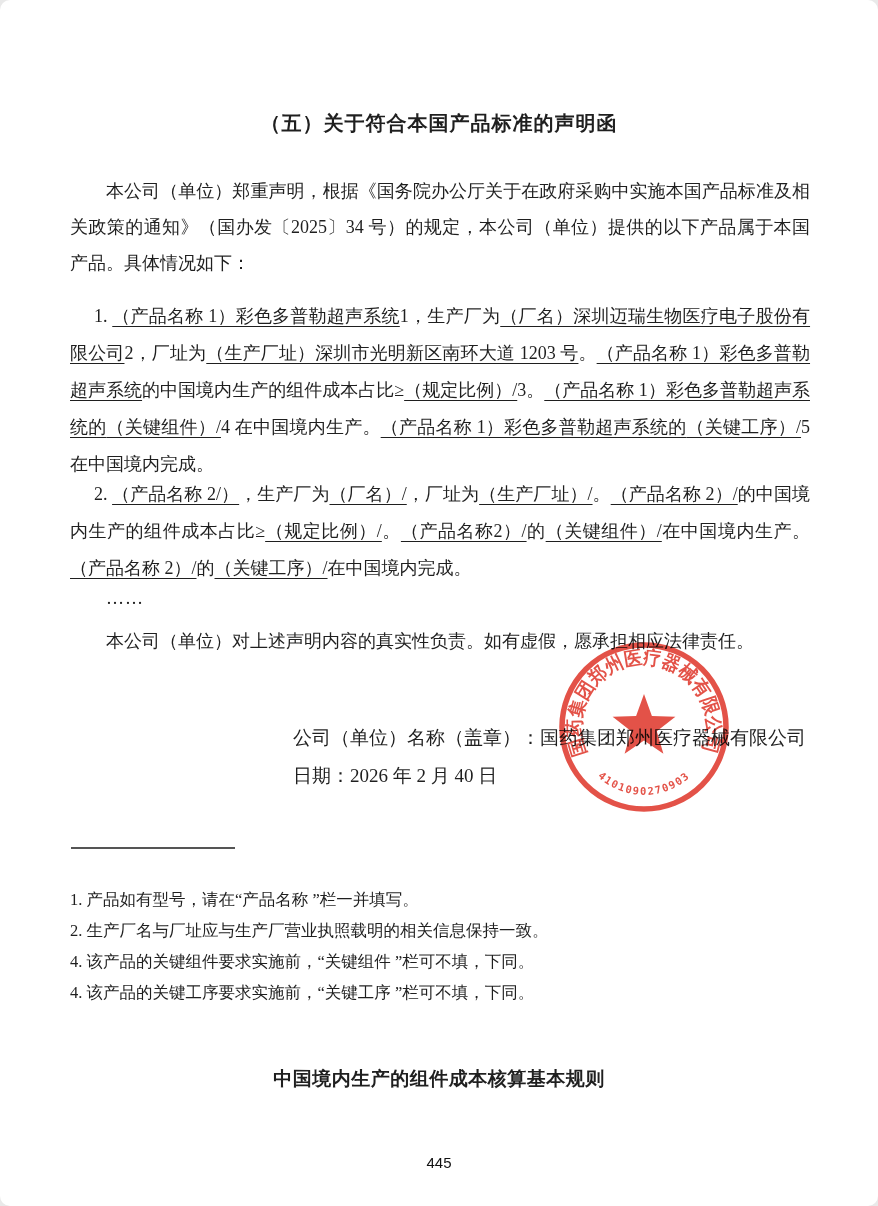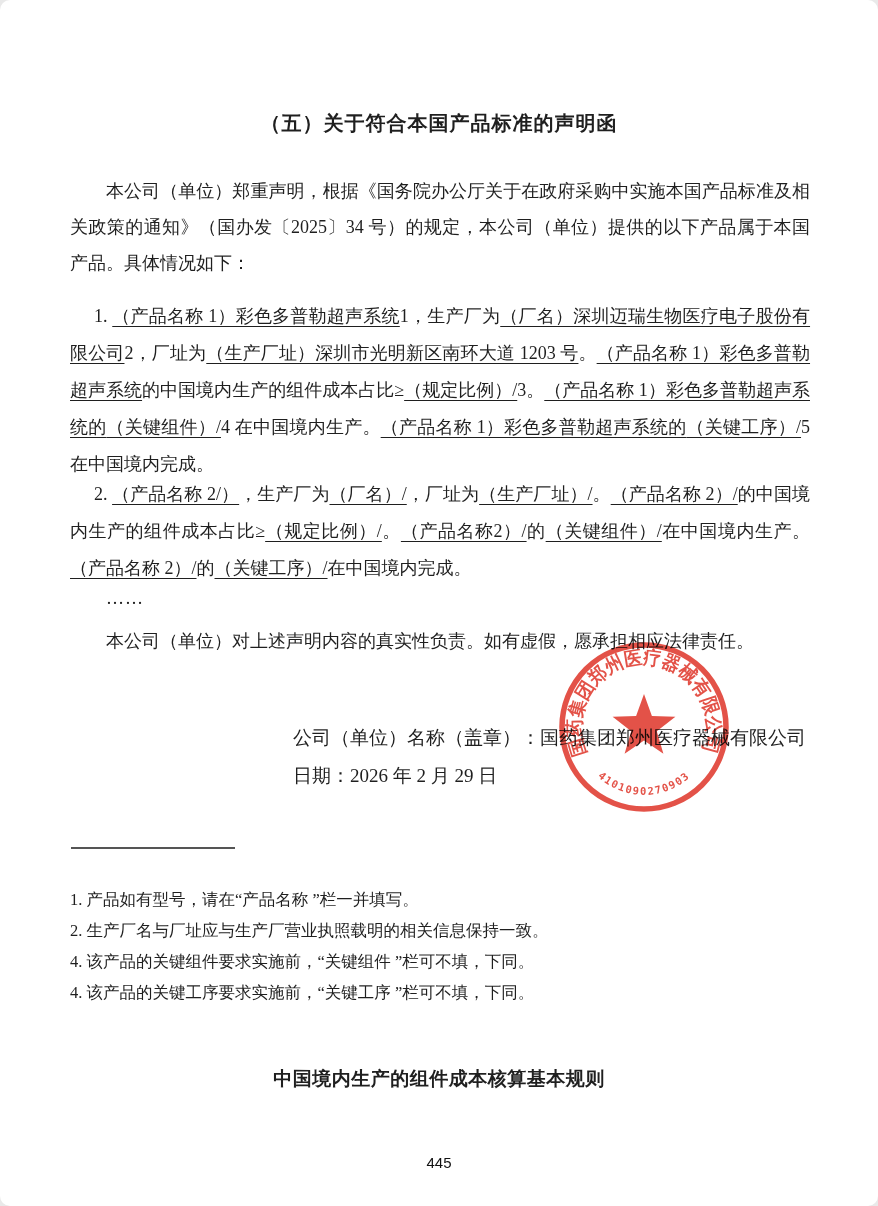--- a/index.html
+++ b/index.html
@@ -75,21 +75,21 @@
   <p class="abs body-block item item1"><span>1. </span><span class="u">（产品名称 1）彩色多普勒超声系统</span><span>1，生产厂为</span><span class="u">（厂名）深圳迈瑞生物医疗电子股份有限公司</span><span>2，厂址为</span><span class="u">（生产厂址）深圳市光明新区南环大道 1203 号</span><span>。</span><span class="u">（产品名称 1）彩色多普勒超声系统</span><span>的中国境内生产的组件成本占比≥</span><span class="u">（规定比例）/</span><span>3。</span><span class="u">（产品名称 1）彩色多普勒超声系统的</span><span class="u">（关键组件）/</span><span>4 在中国境内生产。</span><span class="u">（产品名称 1）彩色多普勒超声系统的</span><span class="u">（关键工序）/</span><span>5 在中国境内完成。</span></p>
 
   <p class="abs body-block item item2"><span>2. </span><span class="u">（产品名称 2/）</span><span>，生产厂为</span><span class="u">（厂名）/</span><span>，厂址为</span><span class="u">（生产厂址）/</span><span>。</span><span class="u">（产品名称 2）/</span><span>的中国境内生产的组件成本占比≥</span><span class="u">（规定比例）/</span><span>。</span><span class="u">（产品名称2）/</span><span>的</span><span class="u">（关键组件）/</span><span>在中国境内生产。</span><span class="u">（产品名称 2）/</span><span>的</span><span class="u">（关键工序）/</span><span>在中国境内完成。</span></p>
 
   <p class="abs body-block ellipsis-line">……</p>
 
   <p class="abs body-block closing">本公司（单位）对上述声明内容的真实性负责。如有虚假，愿承担相应法律责任。</p>
 
   <div class="abs signature">
     <div><span>公司（单位）名称（盖章）：</span><span>国药集团郑州医疗器械有限公司</span></div>
-    <div>日期：2026 年 2 月 29 日</div>
+    <div>日期：2026 年 2 月 40 日</div>
   </div>
 
   <svg class="stamp" viewBox="0 0 190 190" aria-hidden="true">
     <defs>
       <path id="arcTop" d="M 37.9 121.6 A 63 63 0 1 1 152.1 121.6" fill="none"></path>
       <path id="arcBottom" d="M 39.3 134 A 68 68 0 0 0 150.7 134" fill="none"></path>
     </defs>
     <circle cx="95" cy="95" r="82" fill="none" stroke-width="5.5" stroke="#e03a2e"></circle>
     <polygon points="95,62 102.9,84.1 126.4,84.8 107.8,99.2 114.4,121.7 95,108.5 75.6,121.7 82.2,99.2 63.6,84.8 87.1,84.1" fill="#e03a2e"></polygon>
     <text class="seal-text" fill="#e03a2e">

